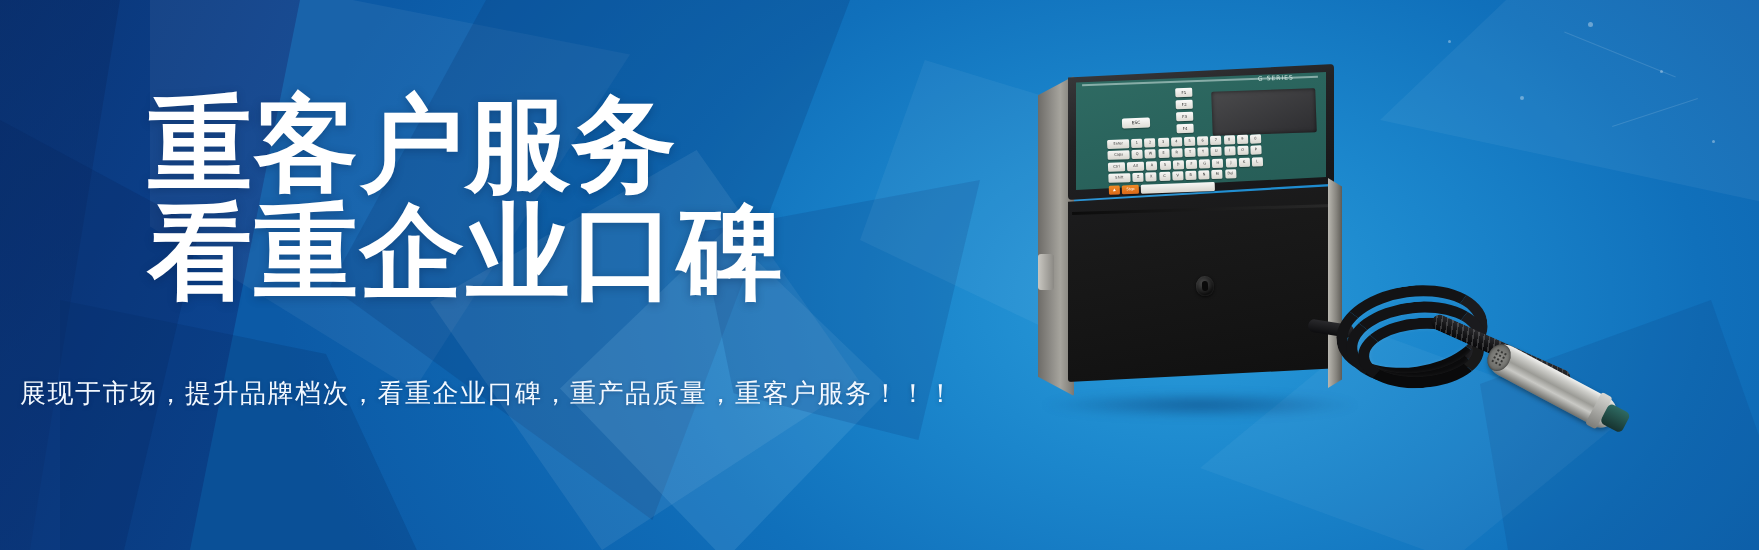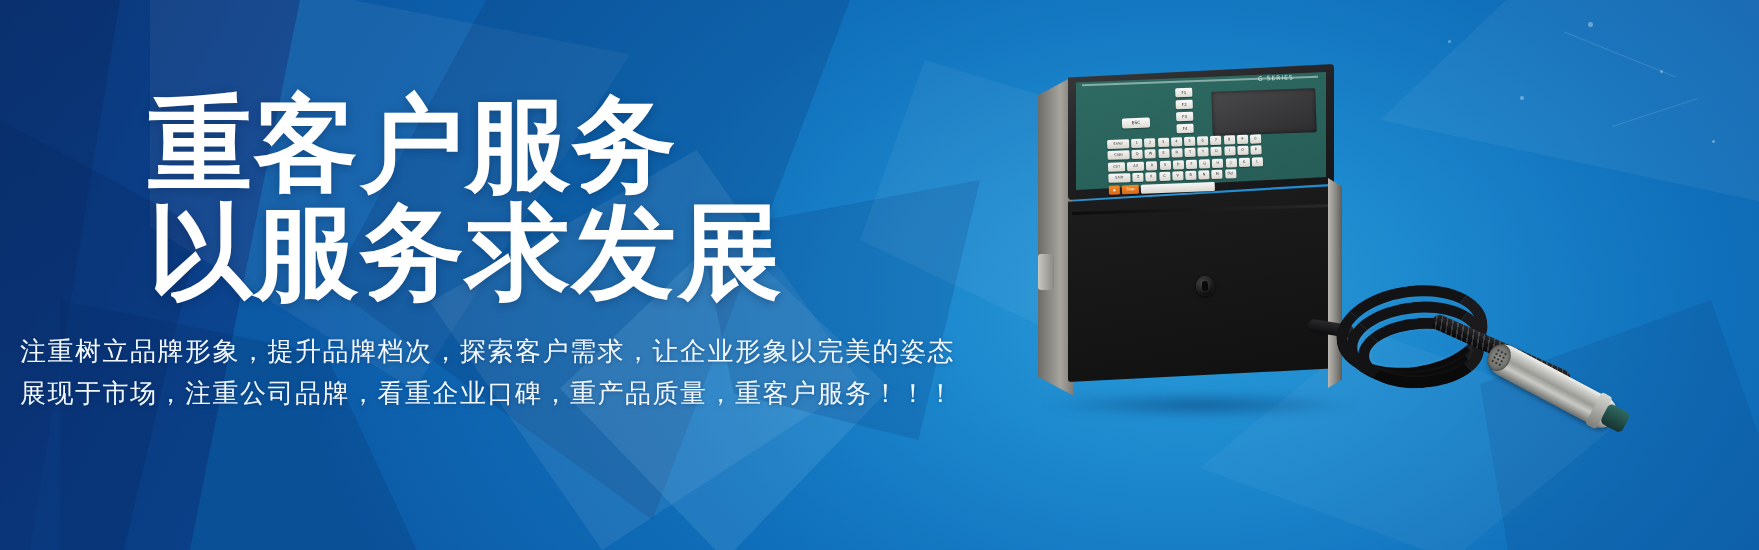--- a/index.html
+++ b/index.html
@@ -283,23 +283,22 @@
   <div class="sparkle" style="left:1520px;top:96px;width:4px;height:4px;"></div>
   <div class="sparkle" style="left:1712px;top:140px;width:3px;height:3px;"></div>
   <div class="sparkle" style="left:1448px;top:40px;width:3px;height:3px;"></div>
   <div class="starline" style="left:1560px;top:54px;width:120px;height:1px;transform:rotate(22deg);"></div>
   <div class="starline" style="left:1610px;top:112px;width:90px;height:1px;transform:rotate(-18deg);"></div>
 
   <div class="shadow-soft"></div>
 
   <div class="copy">
     <div class="headline h1">重客户服务</div>
-    <div class="headline h2">以服务求发展</div>
-    <div class="sub sub1">注重树立品牌形象，提升品牌档次，探索客户需求，让企业形象以完美的姿态</div>
-    <div class="sub sub2">展现于市场，注重公司品牌，看重企业口碑，重产品质量，重客户服务！！！</div>
+    <div class="headline h2">看重企业口碑</div>
+    <div class="sub sub2">展现于市场，提升品牌档次，看重企业口碑，重产品质量，重客户服务！！！</div>
   </div>
 
   <div class="printer">
     <div class="side-panel"></div>
     <div class="side-hinge"></div>
 
     <div class="head-bezel"></div>
     <div class="panel"></div>
     <div class="panel-topline"></div>
     <div class="brand">G SERIES</div>

